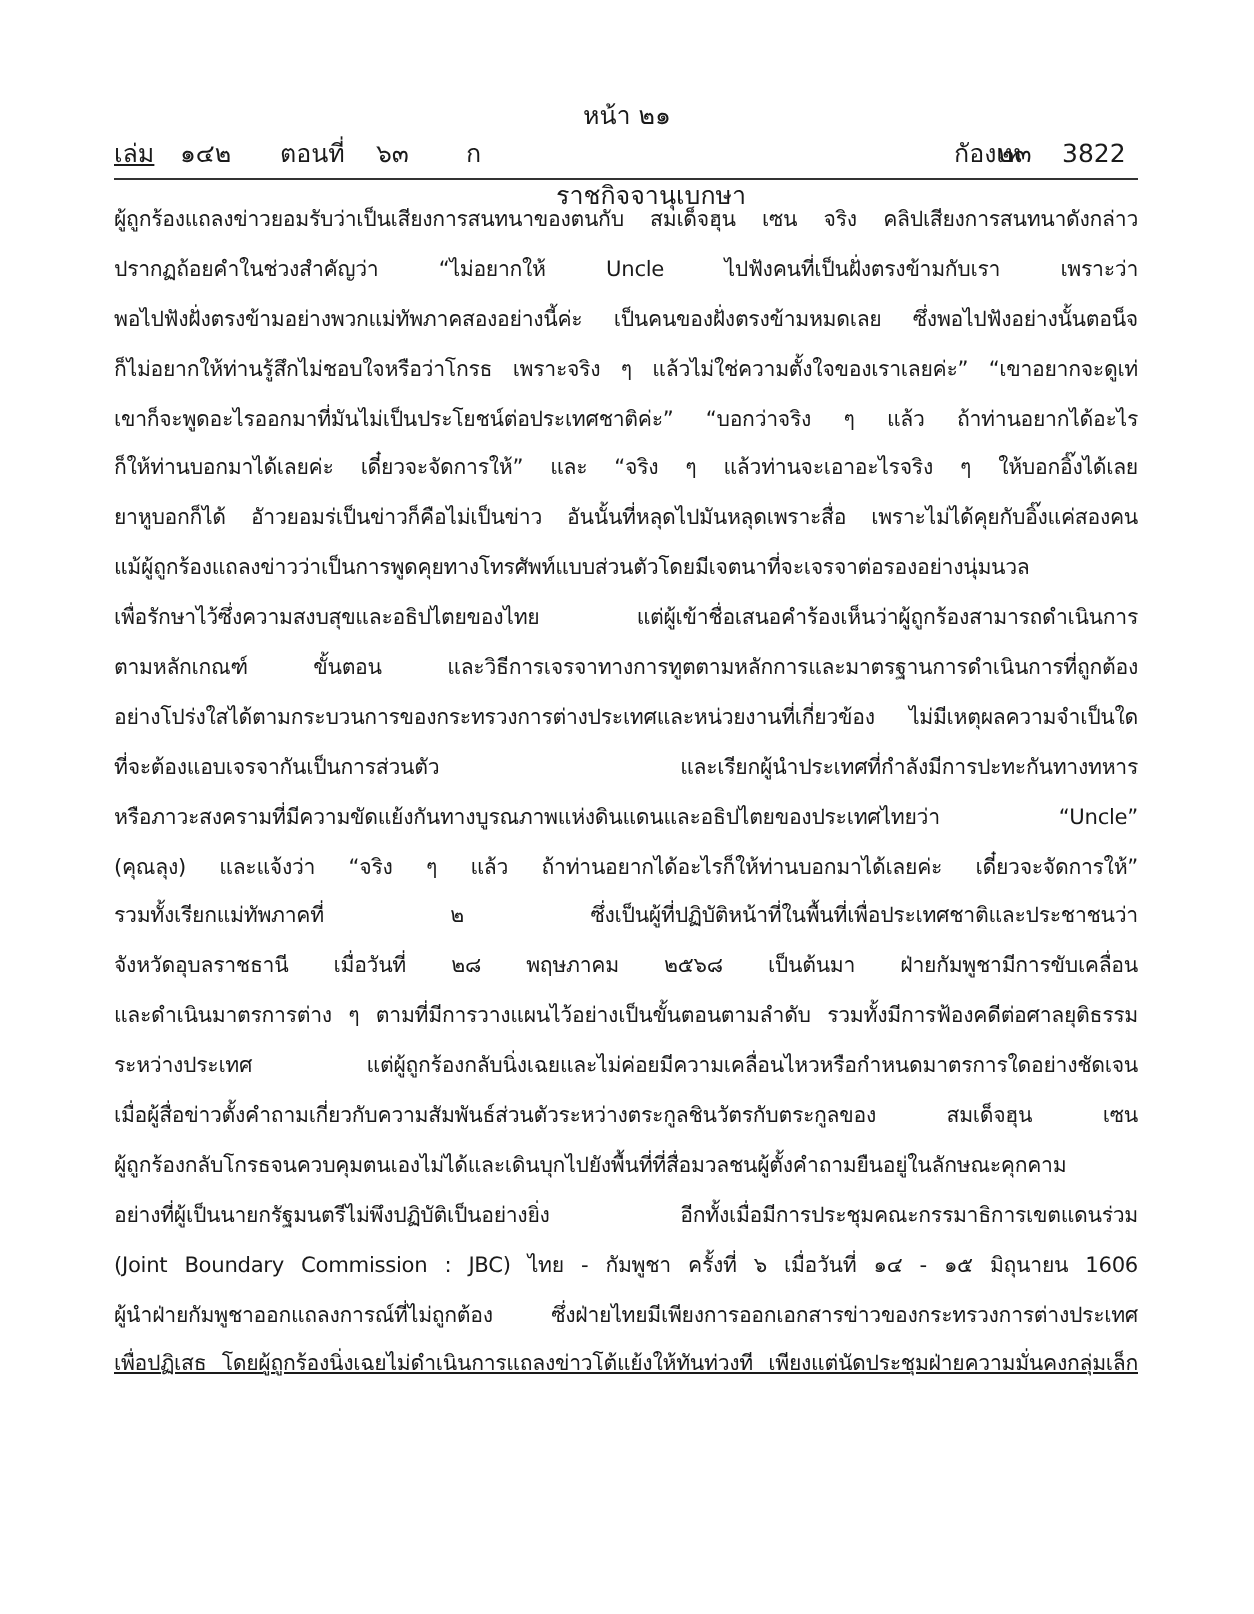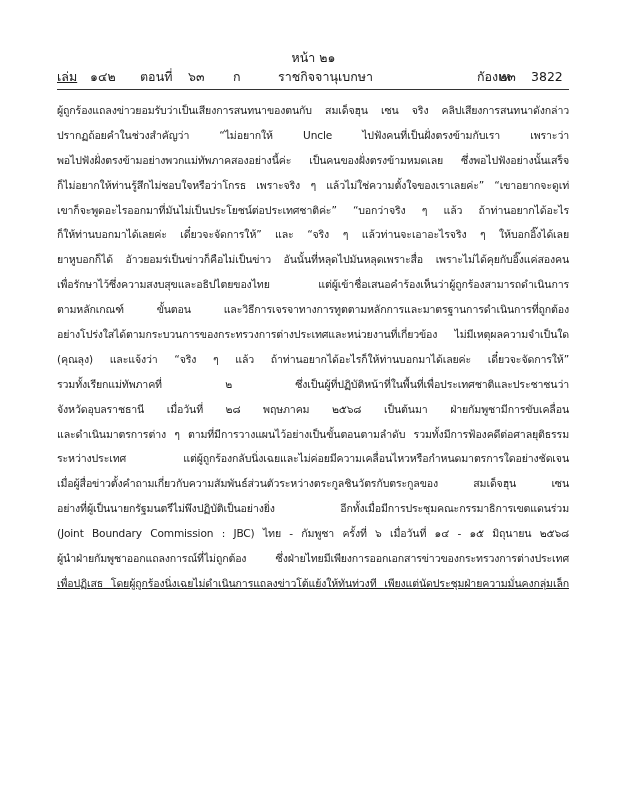--- a/index.html
+++ b/index.html
@@ -43,21 +43,21 @@
     .header-row span {
       position: absolute;
       top: 0;
       white-space: nowrap;
     }
     .h-vol-label { left: 0; text-decoration: underline; }
     .h-vol-num { left: 33px; }
     .h-issue-label { left: 83px; }
     .h-issue-num { left: 131px; }
     .h-section { left: 176px; }
-    .h-gazette { left: 221px; }
+    .h-gazette { left: 221px; margin-top: 21px; }
     .h-date-day { left: 394px; margin-left: 48px; }
     .h-date-month { left: 420px; }
     .h-date-year { left: 474px; }
     .header-rule {
       position: absolute;
       top: 89px;
       left: 57px;
       width: 512px;
       height: 0;
       border-top: 1.5px solid #333333;
@@ -100,33 +100,37 @@
     <span class="h-date-day">๒๓</span>
     <span class="h-date-month">กัองเห</span>
     <span class="h-date-year">3822</span>
   </div>
 
   <div class="header-rule"></div>
 
   <div class="body-text">
     <div class="line">ผู้ถูกร้องแถลงข่าวยอมรับว่าเป็นเสียงการสนทนาของตนกับ สมเด็จฮุน เซน จริง คลิปเสียงการสนทนาดังกล่าว</div>
     <div class="line">ปรากฏถ้อยคำในช่วงสำคัญว่า “ไม่อยากให้ Uncle ไปฟังคนที่เป็นฝั่งตรงข้ามกับเรา เพราะว่า</div>
-    <div class="line">พอไปฟังฝั่งตรงข้ามอย่างพวกแม่ทัพภาคสองอย่างนี้ค่ะ เป็นคนของฝั่งตรงข้ามหมดเลย ซึ่งพอไปฟังอย่างนั้นเสร็จ</div>
+    <div class="line">พอไปฟังฝั่งตรงข้ามอย่างพวกแม่ทัพภาคสองอย่างนี้ค่ะ เป็นคนของฝั่งตรงข้ามหมดเลย ซึ่งพอไปฟังอย่างนั้นตอน็จ</div>
     <div class="line">ก็ไม่อยากให้ท่านรู้สึกไม่ชอบใจหรือว่าโกรธ เพราะจริง ๆ แล้วไม่ใช่ความตั้งใจของเราเลยค่ะ” “เขาอยากจะดูเท่</div>
     <div class="line">เขาก็จะพูดอะไรออกมาที่มันไม่เป็นประโยชน์ต่อประเทศชาติค่ะ” “บอกว่าจริง ๆ แล้ว ถ้าท่านอยากได้อะไร</div>
     <div class="line">ก็ให้ท่านบอกมาได้เลยค่ะ เดี๋ยวจะจัดการให้” และ “จริง ๆ แล้วท่านจะเอาอะไรจริง ๆ ให้บอกอิ๊งได้เลย</div>
     <div class="line">ยาหูบอกก็ได้ อัาวยอมร่เป็นข่าวก็คือไม่เป็นข่าว อันนั้นที่หลุดไปมันหลุดเพราะสื่อ เพราะไม่ได้คุยกับอิ๊งแค่สองคน</div>
+    <div class="line">แม้ผู้ถูกร้องแถลงข่าวว่าเป็นการพูดคุยทางโทรศัพท์แบบส่วนตัวโดยมีเจตนาที่จะเจรจาต่อรองอย่างนุ่มนวล</div>
     <div class="line">เพื่อรักษาไว้ซึ่งความสงบสุขและอธิปไตยของไทย แต่ผู้เข้าชื่อเสนอคำร้องเห็นว่าผู้ถูกร้องสามารถดำเนินการ</div>
     <div class="line">ตามหลักเกณฑ์ ขั้นตอน และวิธีการเจรจาทางการทูตตามหลักการและมาตรฐานการดำเนินการที่ถูกต้อง</div>
     <div class="line">อย่างโปร่งใสได้ตามกระบวนการของกระทรวงการต่างประเทศและหน่วยงานที่เกี่ยวข้อง ไม่มีเหตุผลความจำเป็นใด</div>
+    <div class="line">ที่จะต้องแอบเจรจากันเป็นการส่วนตัว และเรียกผู้นำประเทศที่กำลังมีการปะทะกันทางทหาร</div>
+    <div class="line">หรือภาวะสงครามที่มีความขัดแย้งกันทางบูรณภาพแห่งดินแดนและอธิปไตยของประเทศไทยว่า “Uncle”</div>
     <div class="line">(คุณลุง) และแจ้งว่า “จริง ๆ แล้ว ถ้าท่านอยากได้อะไรก็ให้ท่านบอกมาได้เลยค่ะ เดี๋ยวจะจัดการให้”</div>
     <div class="line">รวมทั้งเรียกแม่ทัพภาคที่ ๒ ซึ่งเป็นผู้ที่ปฏิบัติหน้าที่ในพื้นที่เพื่อประเทศชาติและประชาชนว่า</div>
     <div class="line">จังหวัดอุบลราชธานี เมื่อวันที่ ๒๘ พฤษภาคม ๒๕๖๘ เป็นต้นมา ฝ่ายกัมพูชามีการขับเคลื่อน</div>
     <div class="line">และดำเนินมาตรการต่าง ๆ ตามที่มีการวางแผนไว้อย่างเป็นขั้นตอนตามลำดับ รวมทั้งมีการฟ้องคดีต่อศาลยุติธรรม</div>
     <div class="line">ระหว่างประเทศ แต่ผู้ถูกร้องกลับนิ่งเฉยและไม่ค่อยมีความเคลื่อนไหวหรือกำหนดมาตรการใดอย่างชัดเจน</div>
     <div class="line">เมื่อผู้สื่อข่าวตั้งคำถามเกี่ยวกับความสัมพันธ์ส่วนตัวระหว่างตระกูลชินวัตรกับตระกูลของ สมเด็จฮุน เซน</div>
+    <div class="line">ผู้ถูกร้องกลับโกรธจนควบคุมตนเองไม่ได้และเดินบุกไปยังพื้นที่ที่สื่อมวลชนผู้ตั้งคำถามยืนอยู่ในลักษณะคุกคาม</div>
     <div class="line">อย่างที่ผู้เป็นนายกรัฐมนตรีไม่พึงปฏิบัติเป็นอย่างยิ่ง อีกทั้งเมื่อมีการประชุมคณะกรรมาธิการเขตแดนร่วม</div>
-    <div class="line">(Joint Boundary Commission : JBC) ไทย - กัมพูชา ครั้งที่ ๖ เมื่อวันที่ ๑๔ - ๑๕ มิถุนายน ๒๕๖๘</div>
+    <div class="line">(Joint Boundary Commission : JBC) ไทย - กัมพูชา ครั้งที่ ๖ เมื่อวันที่ ๑๔ - ๑๕ มิถุนายน 1606</div>
     <div class="line">ผู้นำฝ่ายกัมพูชาออกแถลงการณ์ที่ไม่ถูกต้อง ซึ่งฝ่ายไทยมีเพียงการออกเอกสารข่าวของกระทรวงการต่างประเทศ</div>
     <div class="line last">เพื่อปฏิเสธ โดยผู้ถูกร้องนิ่งเฉยไม่ดำเนินการแถลงข่าวโต้แย้งให้ทันท่วงที เพียงแต่นัดประชุมฝ่ายความมั่นคงกลุ่มเล็ก</div>
   </div>
 
 </div>
 
 </body></html>

